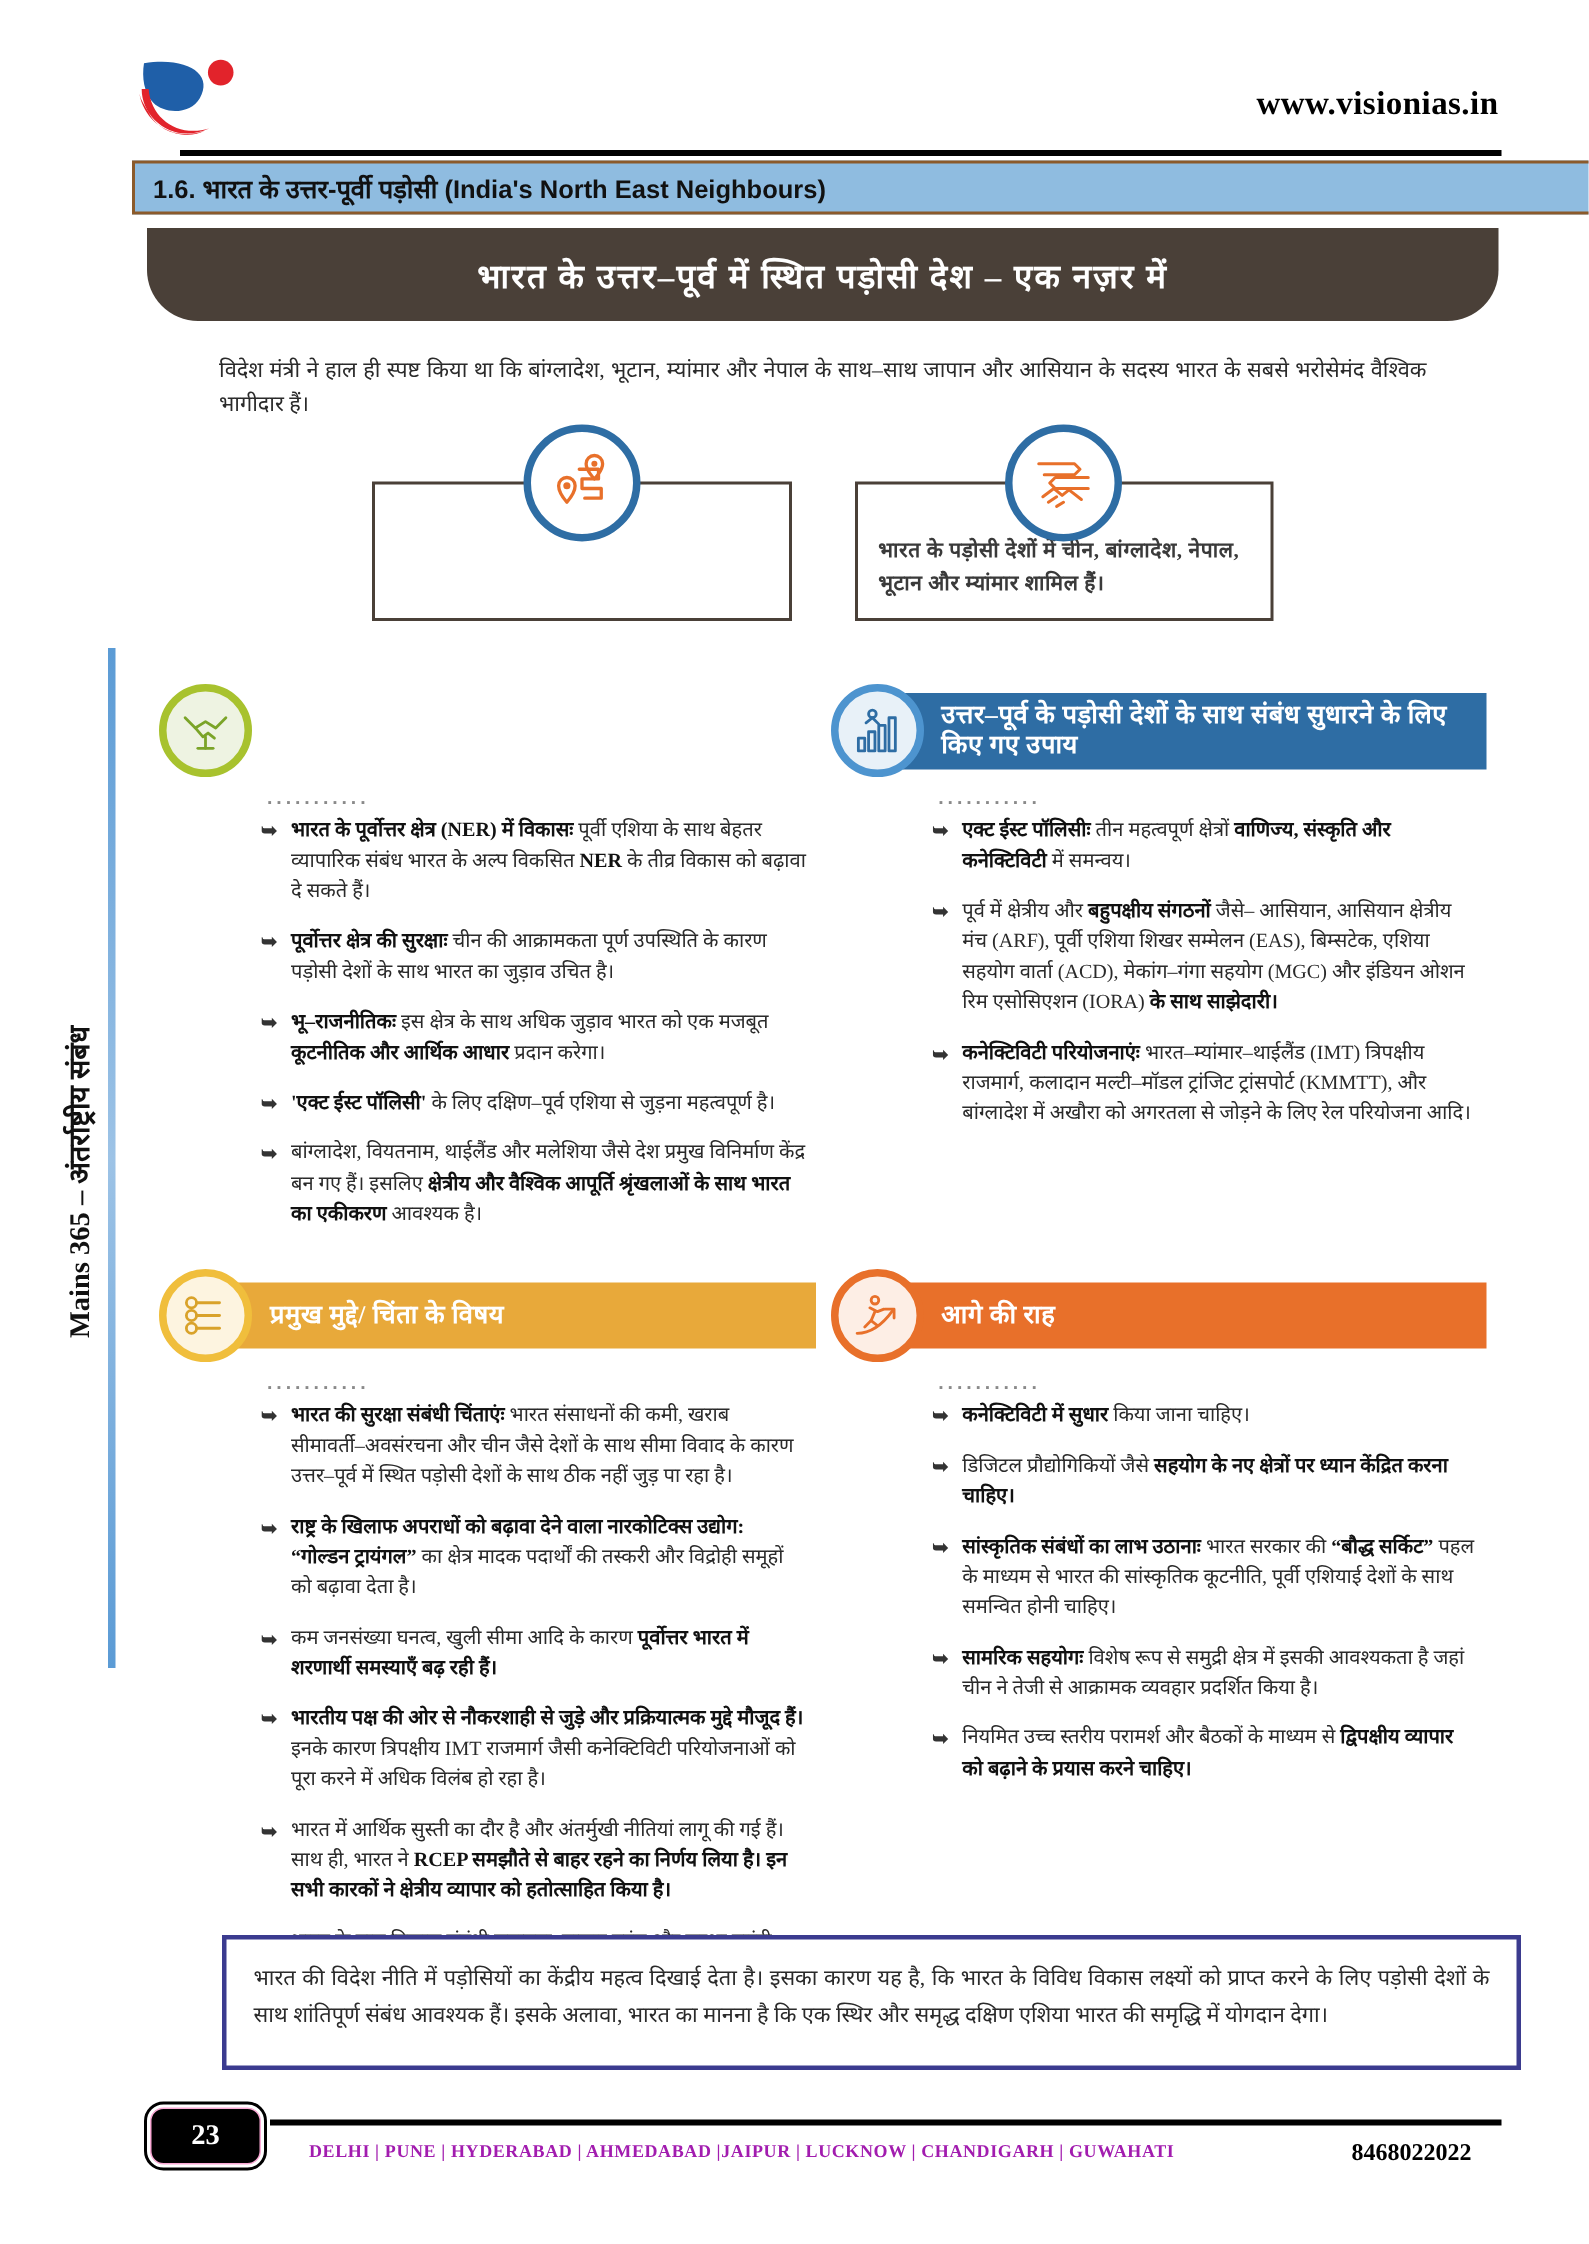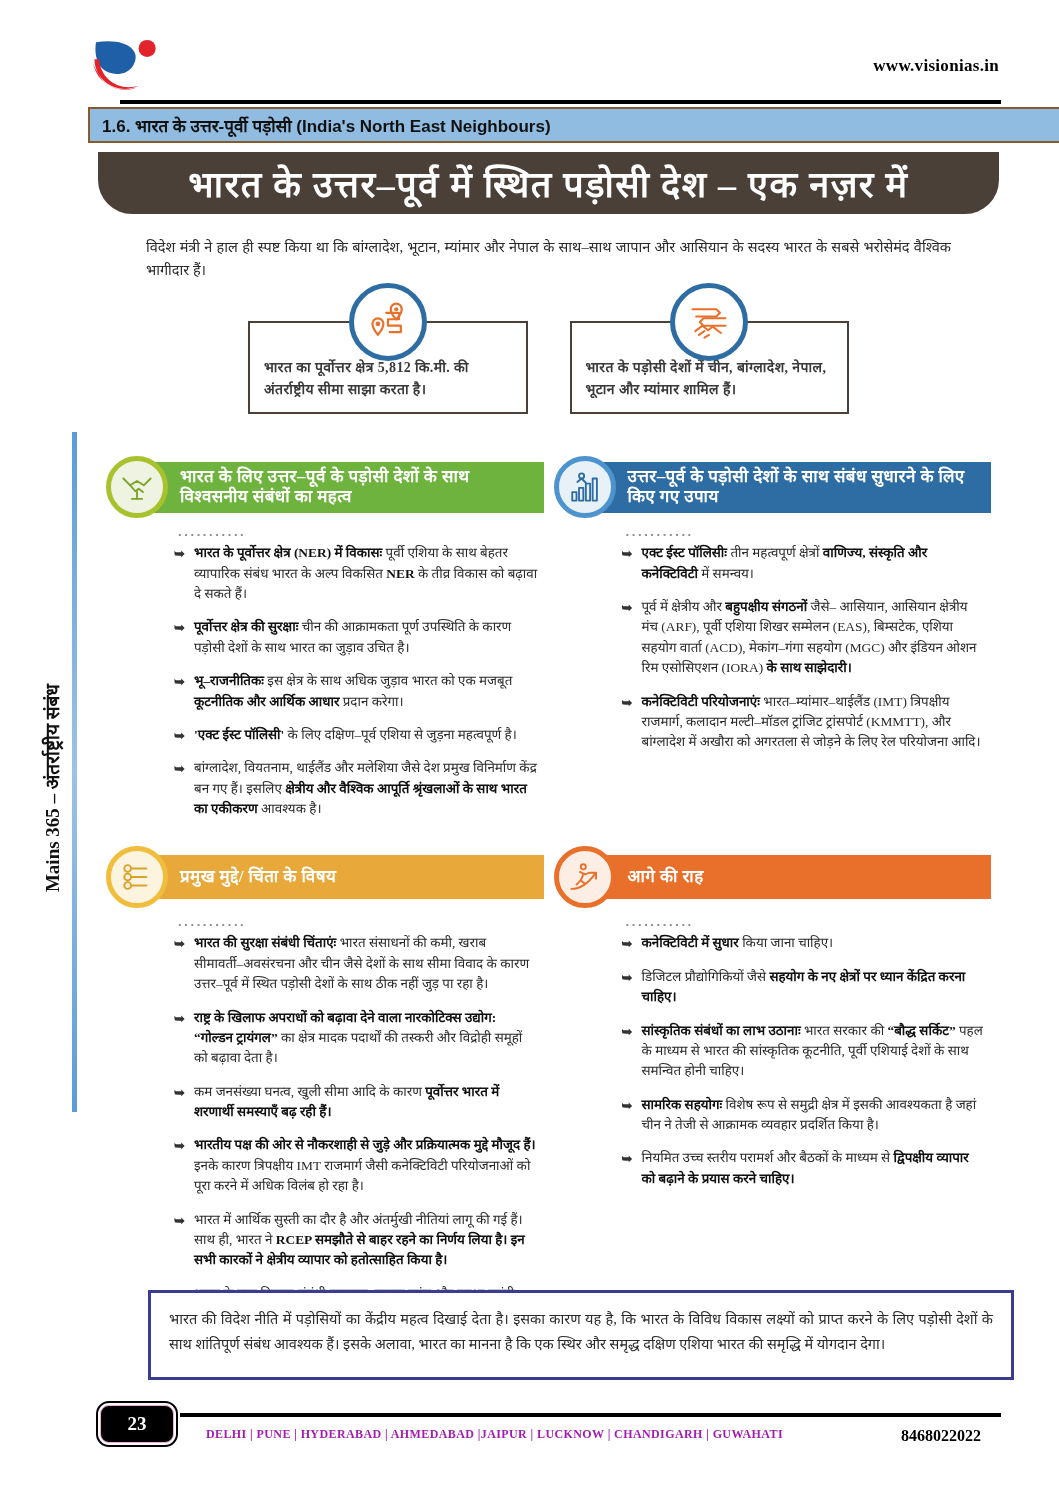--- a/index.html
+++ b/index.html
@@ -24,21 +24,21 @@
     left: 88px; top: 8px;
     width: 78px; height: 62px;
   }
   .logo svg { width: 100%; height: 100%; }
 
   .site-url {
     position: absolute;
     right: 60px; top: 28px;
     font-family: "Liberation Serif", serif;
     font-weight: bold;
-    font-size: 17px;
+    font-size: 22px;
     color: #000;
     letter-spacing: 0.3px;
   }
   .header-rule {
     position: absolute;
     left: 120px; right: 58px; top: 72px;
     height: 4px;
     background: #000;
   }
 
@@ -74,21 +74,21 @@
     background: #4A4038;
     border-radius: 0 0 34px 34px;
     display: flex;
     align-items: center;
     justify-content: center;
   }
   .poster-banner-text {
     color: #ffffff;
     font-family: "Liberation Serif", serif;
     font-weight: bold;
-    font-size: 36px;
+    font-size: 22px;
     letter-spacing: 1.5px;
     white-space: nowrap;
   }
 
   .intro-para {
     margin: 22px 58px 0 58px;
     font-family: "Liberation Serif", serif;
     font-size: 14.5px;
     line-height: 1.62;
     color: #2a2a2a;
@@ -338,21 +338,20 @@
     <div class="fact-box">
       <div class="fact-icon">
         <svg viewBox="0 0 48 48" xmlns="http://www.w3.org/2000/svg" fill="none" stroke="#E8702A" stroke-width="2.4" stroke-linecap="round" stroke-linejoin="round">
           <path d="M33 4 a6 6 0 0 1 6 6 c0 5-6 11-6 11 s-6-6-6-11 a6 6 0 0 1 6-6 z"></path>
           <circle cx="33" cy="10" r="2.2" fill="#E8702A" stroke="none"></circle>
           <path d="M13 20 a6 6 0 0 1 6 6 c0 5-6 12-6 12 s-6-7-6-12 a6 6 0 0 1 6-6 z"></path>
           <circle cx="13" cy="26" r="2.6" fill="#E8702A" stroke="none"></circle>
           <path d="M22 14 h14 v7 H24 v7 h14 v7 H26"></path>
         </svg>
       </div>
-      <div class="fact-text">भारत का पूर्वोत्तर क्षेत्र 5,812 कि.मी. की अंतर्राष्ट्रीय सीमा साझा करता है।</div>
     </div>
 
     <div class="fact-box">
       <div class="fact-icon">
         <svg viewBox="0 0 48 48" xmlns="http://www.w3.org/2000/svg" fill="none" stroke="#E8702A" stroke-width="2.2" stroke-linecap="round" stroke-linejoin="round">
           <path d="M6 10 h26 l4 4 -4 4 H10"></path>
           <path d="M42 20 H18 l-4 4 4 4 h24"></path>
           <path d="M9 34 l8-6 6 5 5-4 9 7"></path>
           <path d="M13 38 l6-4"></path>
           <path d="M19 41 l5-3"></path>
@@ -366,23 +365,20 @@
 
     <div class="panel green">
       <div class="panel-head">
         <div class="panel-badge">
           <svg viewBox="0 0 40 40" xmlns="http://www.w3.org/2000/svg" fill="none" stroke="#7BA428" stroke-width="2.2" stroke-linecap="round" stroke-linejoin="round">
             <path d="M4 10 l8 8 8-5 8 5 8-8"></path>
             <path d="M12 18 l6 7 4-3 5 4"></path>
             <path d="M20 25 v9"></path>
             <path d="M14 34 h12"></path>
           </svg>
-        </div>
-        <div class="panel-bar">
-          <span class="panel-bar-text">भारत के लिए उत्तर–पूर्व के पड़ोसी देशों के साथ विश्वसनीय संबंधों का महत्व</span>
         </div>
       </div>
       <div class="dots">...........</div>
       <ul class="bullets">
         <li><span class="bsym">➥</span><span><b>भारत के पूर्वोत्तर क्षेत्र (NER) में विकासः</b> पूर्वी एशिया के साथ बेहतर व्यापारिक संबंध भारत के अल्प विकसित <b>NER</b> के तीव्र विकास को बढ़ावा दे सकते हैं।</span></li>
         <li><span class="bsym">➥</span><span><b>पूर्वोत्तर क्षेत्र की सुरक्षाः</b> चीन की आक्रामकता पूर्ण उपस्थिति के कारण पड़ोसी देशों के साथ भारत का जुड़ाव उचित है।</span></li>
         <li><span class="bsym">➥</span><span><b>भू–राजनीतिकः</b> इस क्षेत्र के साथ अधिक जुड़ाव भारत को एक मजबूत <b>कूटनीतिक और आर्थिक आधार</b> प्रदान करेगा।</span></li>
         <li><span class="bsym">➥</span><span><b>'एक्ट ईस्ट पॉलिसी'</b> के लिए दक्षिण–पूर्व एशिया से जुड़ना महत्वपूर्ण है।</span></li>
         <li><span class="bsym">➥</span><span>बांग्लादेश, वियतनाम, थाईलैंड और मलेशिया जैसे देश प्रमुख विनिर्माण केंद्र बन गए हैं। इसलिए <b>क्षेत्रीय और वैश्विक आपूर्ति श्रृंखलाओं के साथ भारत का एकीकरण</b> आवश्यक है।</span></li>
       </ul>

